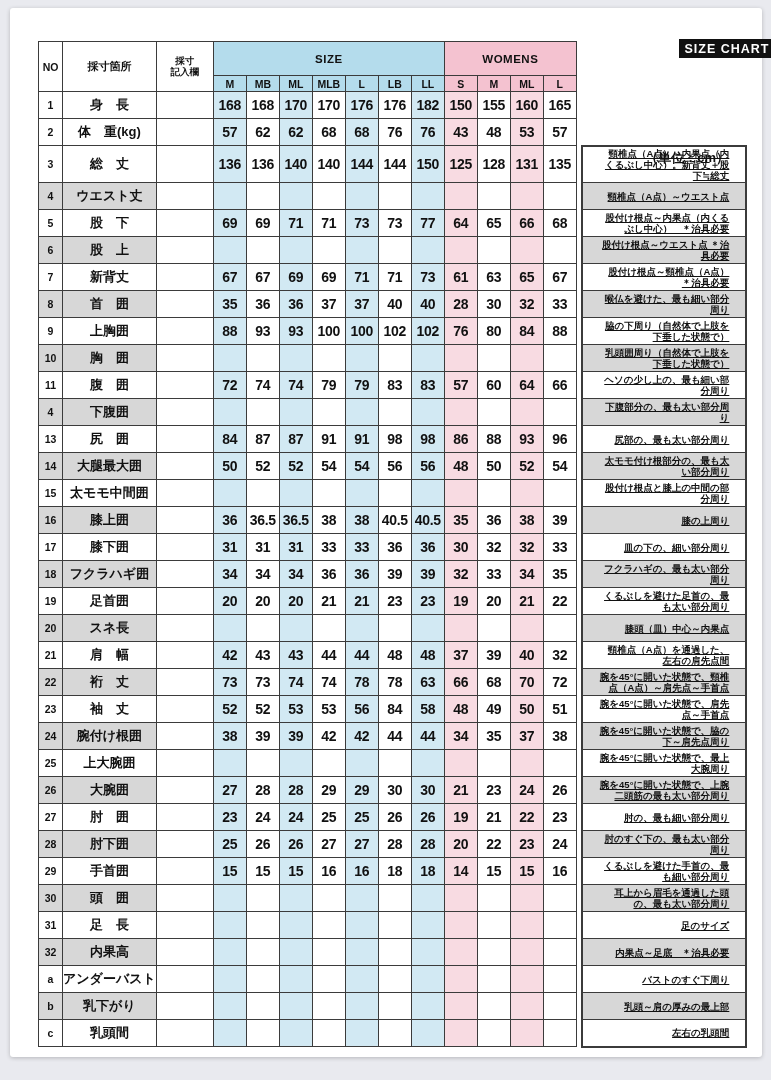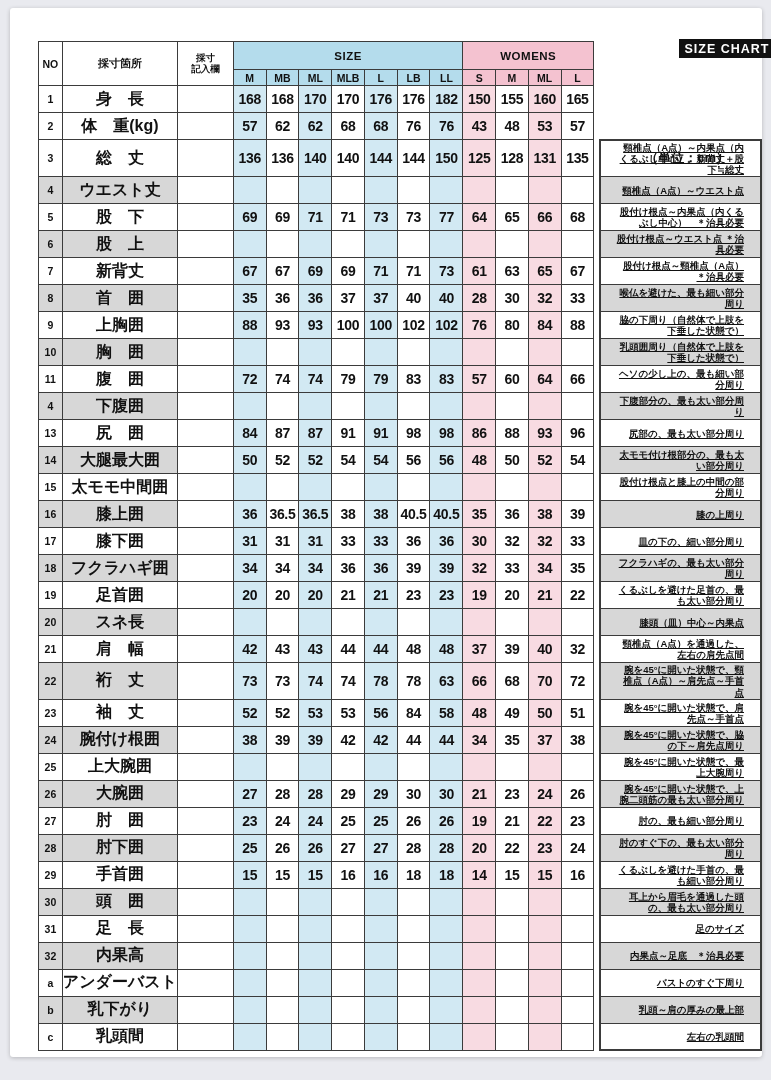--- a/index.html
+++ b/index.html
@@ -30,38 +30,38 @@
     font-weight:bold;color:#111;
   }
   col.c-no{width:24px}
   col.c-label{width:79px}
   col.c-entry{width:57px}
   col.c-size{width:33px}
   col.c-gap{width:6px}
   col.c-note{width:164px}
 
   th,td{border:1px solid #3b3b3b;padding:0;overflow:hidden;}
-  thead tr.band-row{height:28px}
+  thead tr.band-row{height:34px}
   thead tr.size-row{height:16px}
   tbody tr{height:27px}
 
   th{font-weight:bold;text-align:center;vertical-align:middle;}
   th.h-no{font-size:10.5px}
   th.h-label{font-size:11px}
   th.h-entry{font-size:9.5px;white-space:pre-line;line-height:1.1}
   th.band{font-size:11.5px;letter-spacing:.5px}
   th.mens-band{background:var(--blue-band)}
   th.womens-band{background:var(--pink-band)}
   th.size-head{font-size:10.5px}
   th.size-head.blue{background:var(--blue-band)}
   th.size-head.pink{background:var(--pink-band)}
 
   td{text-align:center;vertical-align:middle;}
   td.no-cell{font-size:10.5px}
-  td.label-cell{font-size:16px;white-space:nowrap}
+  td.label-cell{font-size:13px;white-space:nowrap}
   td.val{font-size:14px;white-space:nowrap;letter-spacing:-.3px}
   td.tint-blue{background:var(--blue-cell)}
   td.tint-pink{background:var(--pink-cell)}
   tr.shaded td.no-cell,
   tr.shaded td.label-cell{background:var(--gray-cell)}
   tr.shaded td.note-cell{background:var(--gray-cell)}
 
   .gap-cell,th.gap-cell{border:none;background:transparent}
   .hidden-note,th.note-head{border:none;background:transparent}
 

